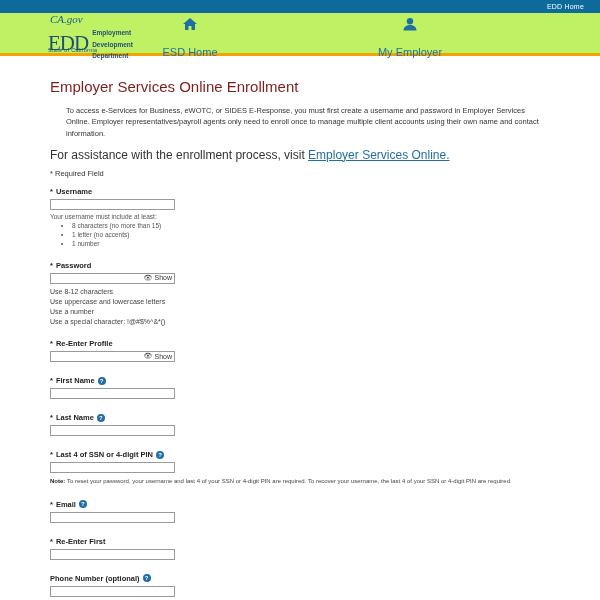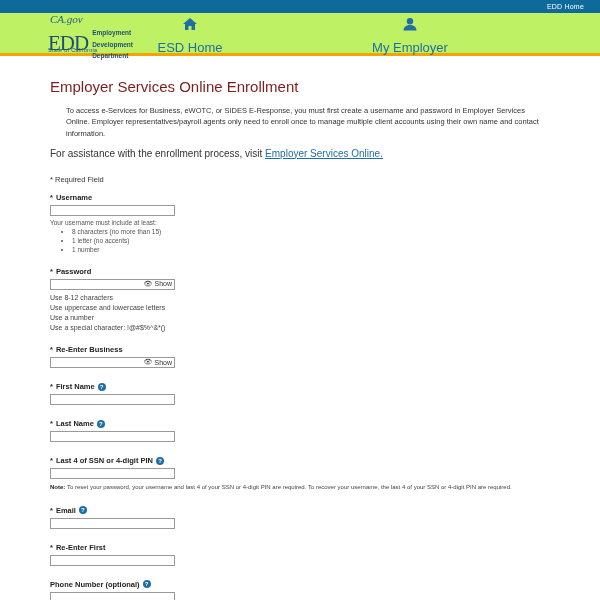--- a/index.html
+++ b/index.html
@@ -93,23 +93,23 @@
     cursor: pointer;
   }
   .nav-item .glyph {
     display: block;
     color: #1f6fa5;
     font-size: 15px;
     line-height: 17px;
   }
   .nav-item .lbl {
     display: block;
-    font-size: 13px;
+    font-size: 11px;
     color: #1f6fa5;
-    margin-top: 6px;
+    margin-top: 12px;
     text-align: center;
   }
 
   
   .main {
     padding: 16px 50px 0 50px;
   }
   h1.page-title {
     font-size: 15px;
     font-weight: normal;
@@ -117,23 +117,23 @@
     margin: 6px 0 10px 0;
   }
   p.intro {
     font-size: 7.5px;
     line-height: 1.5;
     color: #333;
     margin: 0 0 9px 16px;
     max-width: 500px;
   }
   p.assist {
-    font-size: 10px;
+    font-size: 12px;
     color: #333;
-    margin: 0 0 16px 0;
+    margin: 0 0 7px 0;
   }
   a.inline-link {
     color: #1f6fa5;
     text-decoration: underline;
   }
   .required-note {
     font-size: 7.5px;
     color: #333;
     margin: 0 0 6px 0;
   }
@@ -309,21 +309,21 @@
       <div>Use 8-12 characters</div>
       <div>Use uppercase and lowercase letters</div>
       <div>Use a number</div>
       <div>Use a special character: !@#$%^&amp;*()</div>
     </div>
   </div>
 
   <div class="field" style="margin-top:12px;">
     <div class="field-label">
       <span>*</span>
-      <span>Re-Enter Business</span>
+      <span>Re-Enter Profile</span>
     </div>
     <div class="pwd-wrap">
       <input class="txt" type="password" value="" style="">
       <button class="show-btn" type="button">
         <span class="eye">👁</span>
         <span>Show</span>
       </button>
     </div>
   </div>
 

